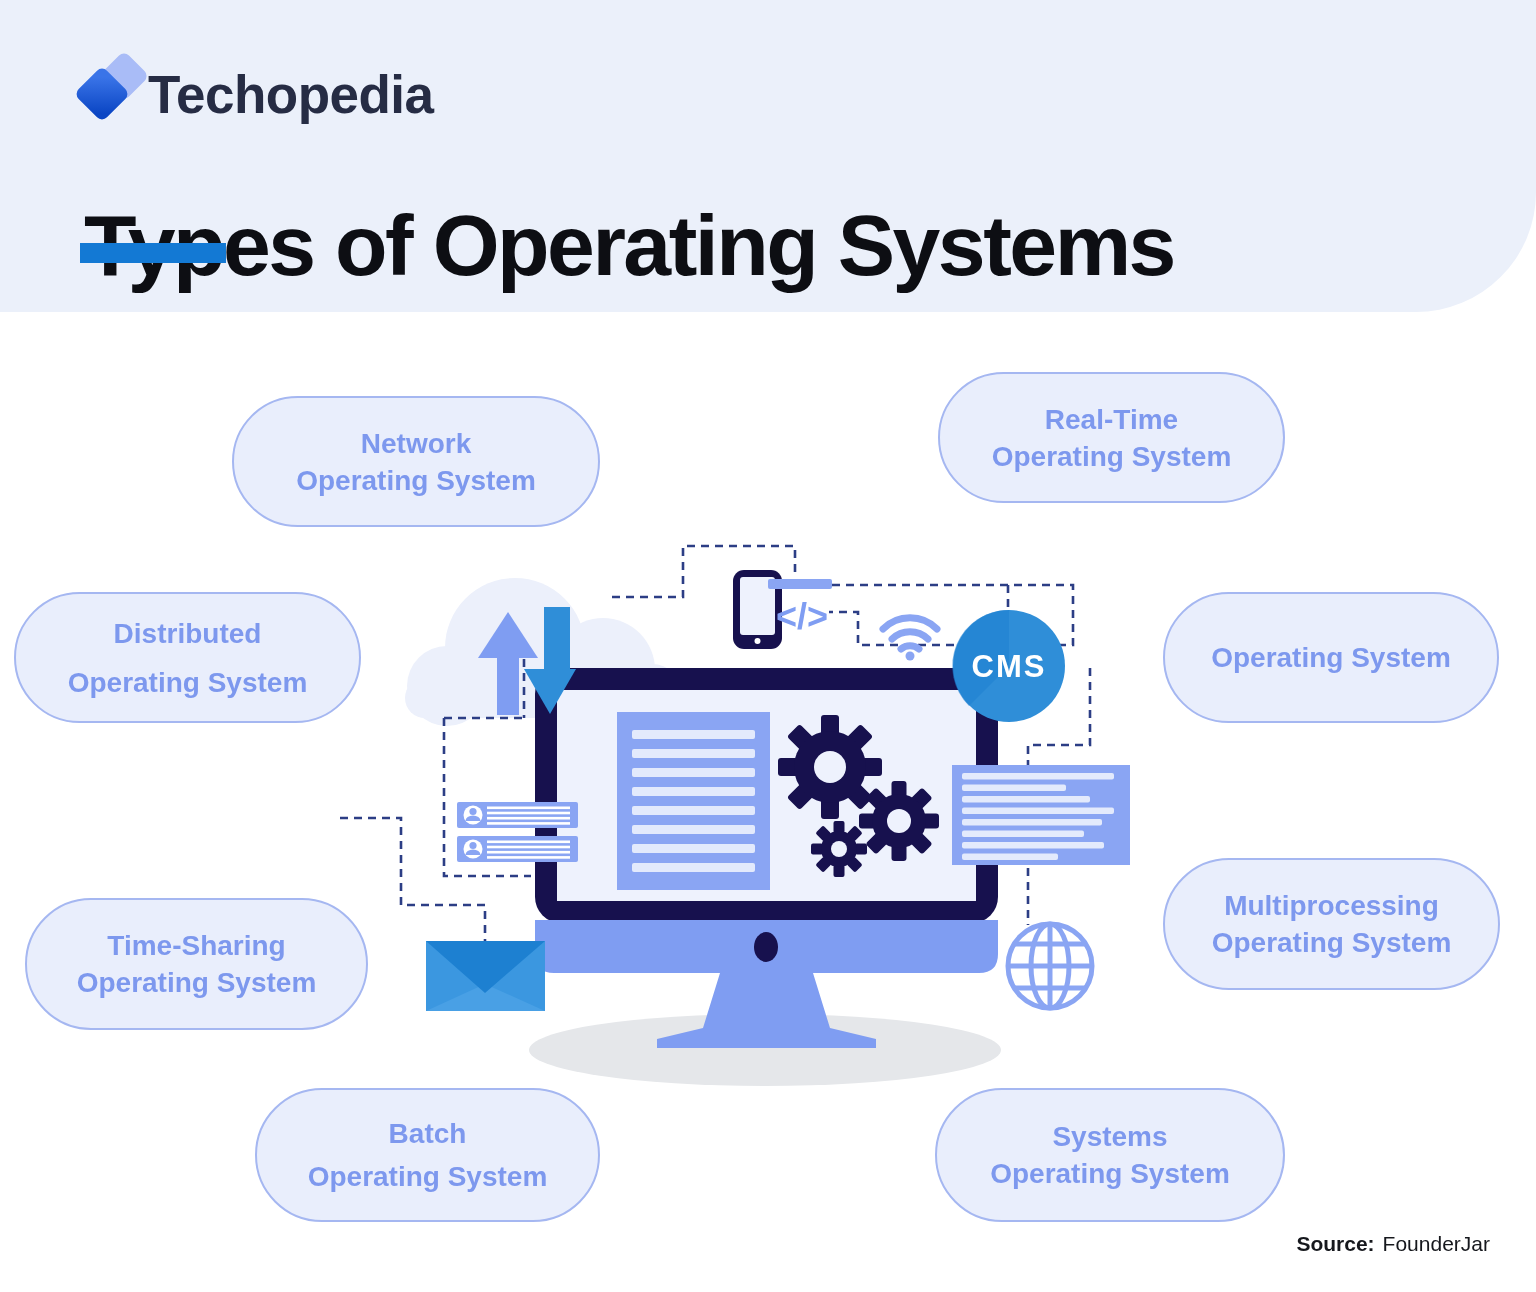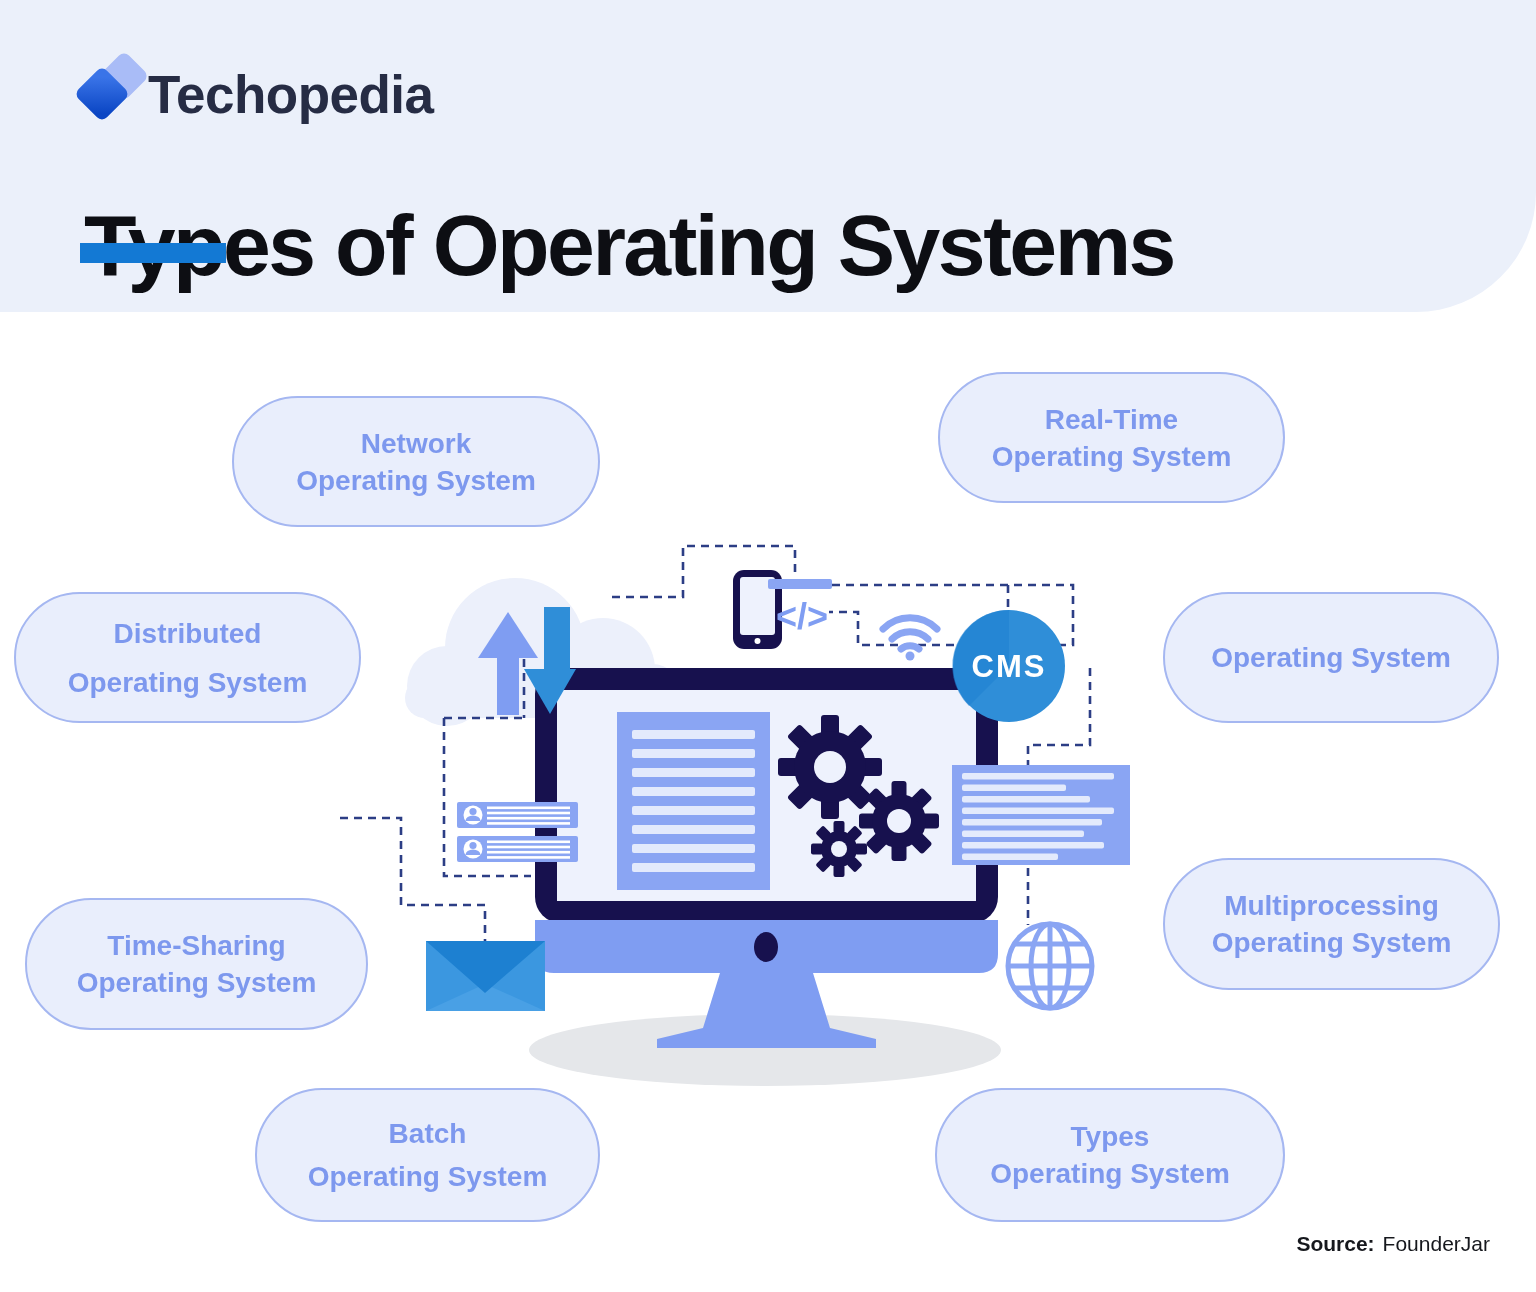--- a/index.html
+++ b/index.html
@@ -287,19 +287,19 @@
 </div>
 <div class="pill pill-multiprocessing">
   <span>Multiprocessing</span>
   <span>Operating System</span>
 </div>
 <div class="pill pill-batch">
   <span>Batch</span>
   <span>Operating System</span>
 </div>
 <div class="pill pill-mobile">
-  <span>Types</span>
+  <span>Systems</span>
   <span>Operating System</span>
 </div>
 
 <div class="source">
   <b>Source:</b><span>FounderJar</span>
 </div>
 
 </body></html>

